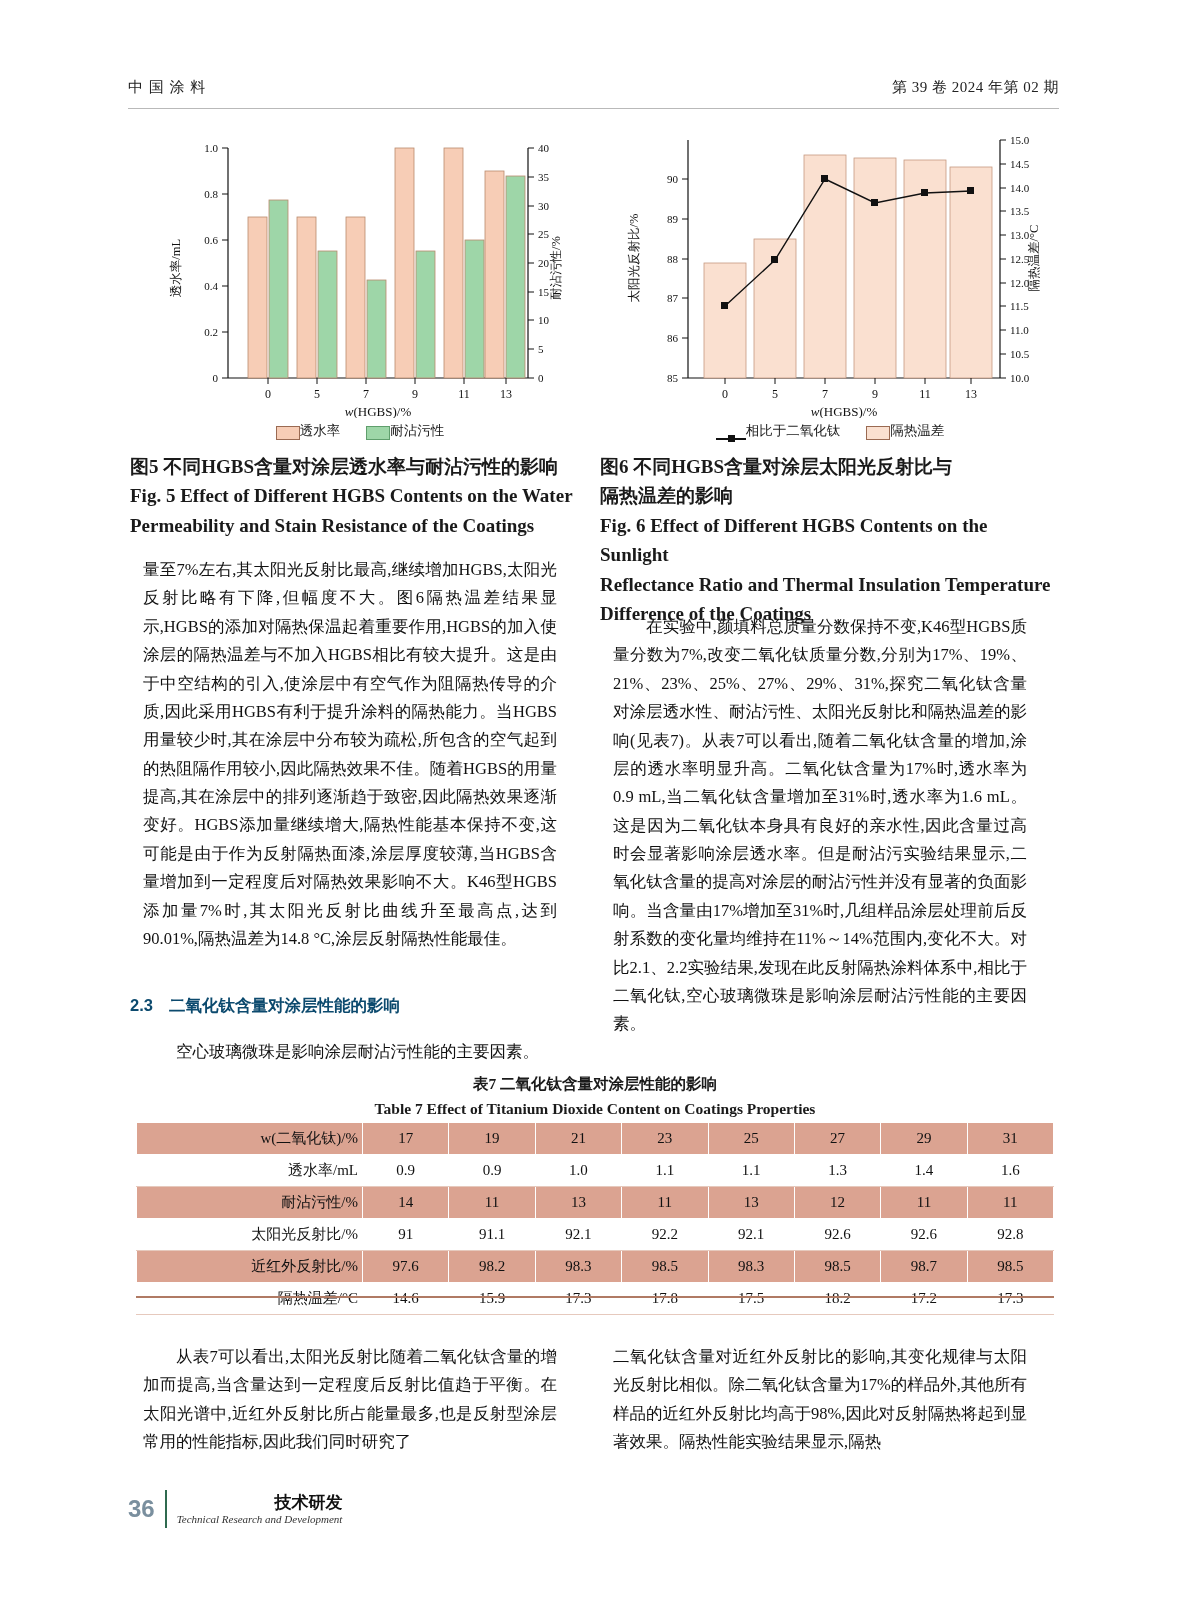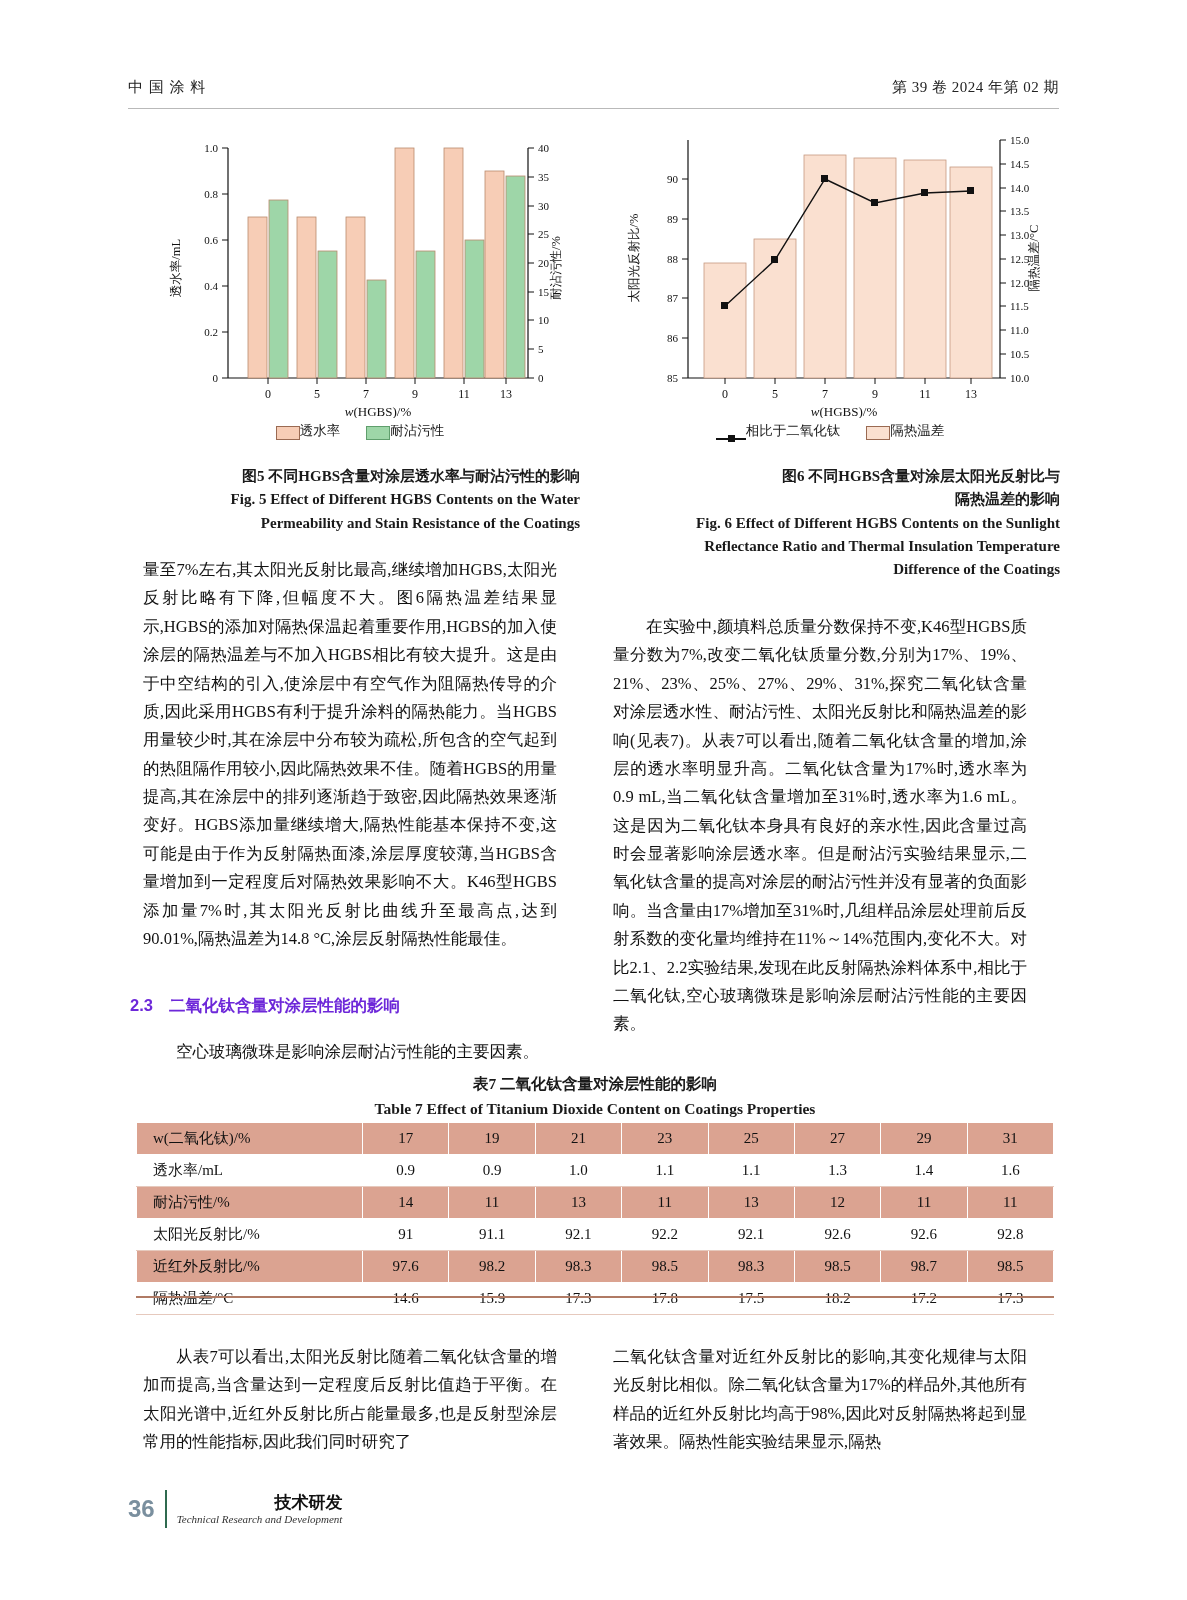--- a/index.html
+++ b/index.html
@@ -70,24 +70,23 @@
     content: "";
     position: absolute;
     left: 12px; top: -3px;
     width: 7px; height: 7px;
     background: #111;
   }
 
   
   .caption {
     position: absolute;
-    text-align: right;
-    font-size: 15px;
+    text-align: left;
+    font-size: 19px;
     line-height: 1.55;
-    margin-top: 13px;
   }
   .caption .cn { font-weight: bold; }
   .caption .en { font-weight: bold; }
   .cap5 { left: 130px; top: 452px; width: 450px; }
   .cap6 { left: 600px; top: 452px; width: 460px; }
 
   
   .col {
     position: absolute;
     width: 440px;
@@ -98,21 +97,21 @@
   }
   .col p { margin: 13px; text-indent: 2em; }
   .col p.noindent { text-indent: 0; }
   .col-left-1 { left: 130px; top: 543px; }
   .col-right-1 { left: 600px; top: 600px; }
 
   .section-head {
     position: absolute;
     left: 130px; top: 995px;
     width: 440px;
-    color: #6d28d9;
+    color: #0c4a6e;
     font-weight: bold;
     font-size: 16.5px;
     font-family: "Liberation Sans", sans-serif;
   }
   .section-head .num { margin-right: 16px; }
   .col-left-2 { left: 130px; top: 1025px; }
 
   
   .table-title {
     position: absolute;
@@ -132,21 +131,21 @@
   }
   table.data td {
     border: 1px solid #ffffff;
     padding: 6px 4px;
     text-align: center;
     color: #111;
   }
   table.data tr.shade td { background: #dba391; }
   table.data tr.plain td { background: #ffffff; border-bottom: 1px solid #e6c9bd; }
   table.data td.lbl {
-    text-align: left;
+    text-align: right;
     padding-left: 16px;
     width: 205px;
   }
   table.data tr.plain td.lbl { background: #ffffff; }
   .tbl-topline, .tbl-botline {
     position: absolute;
     left: 136px;
     width: 918px;
     height: 1.5px;
     background: #b07a64;

